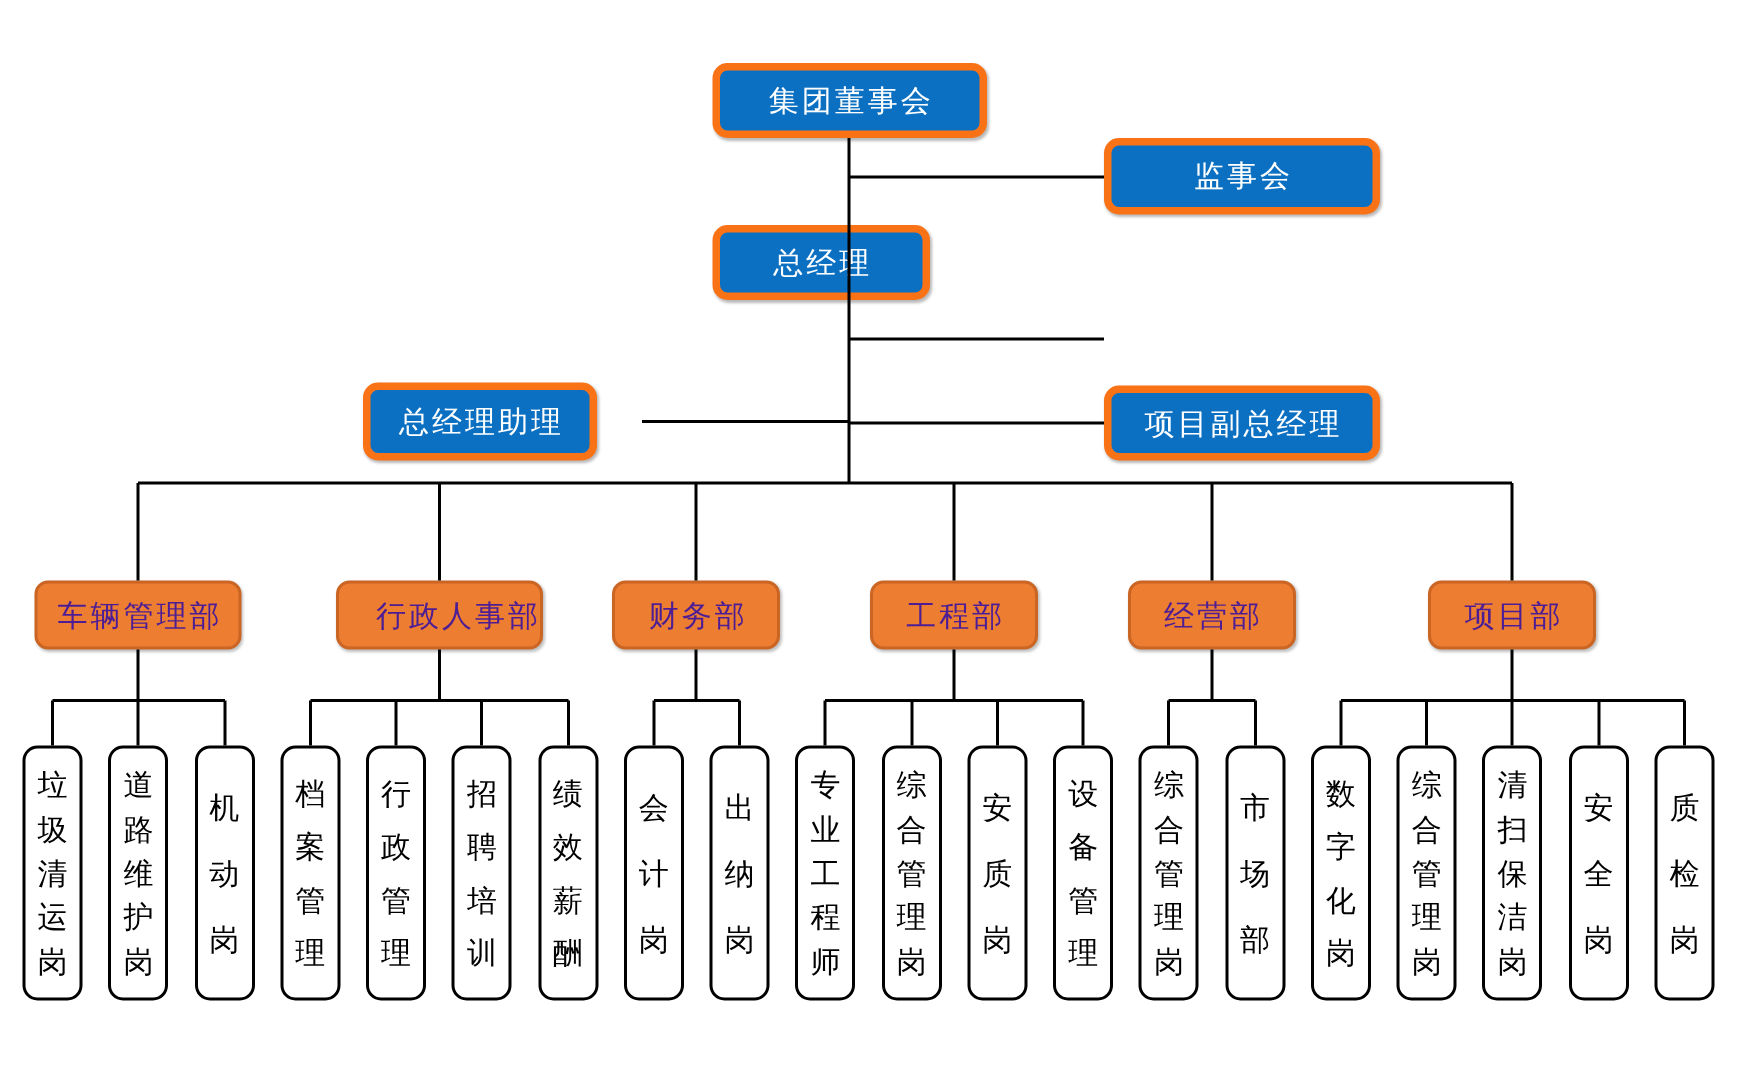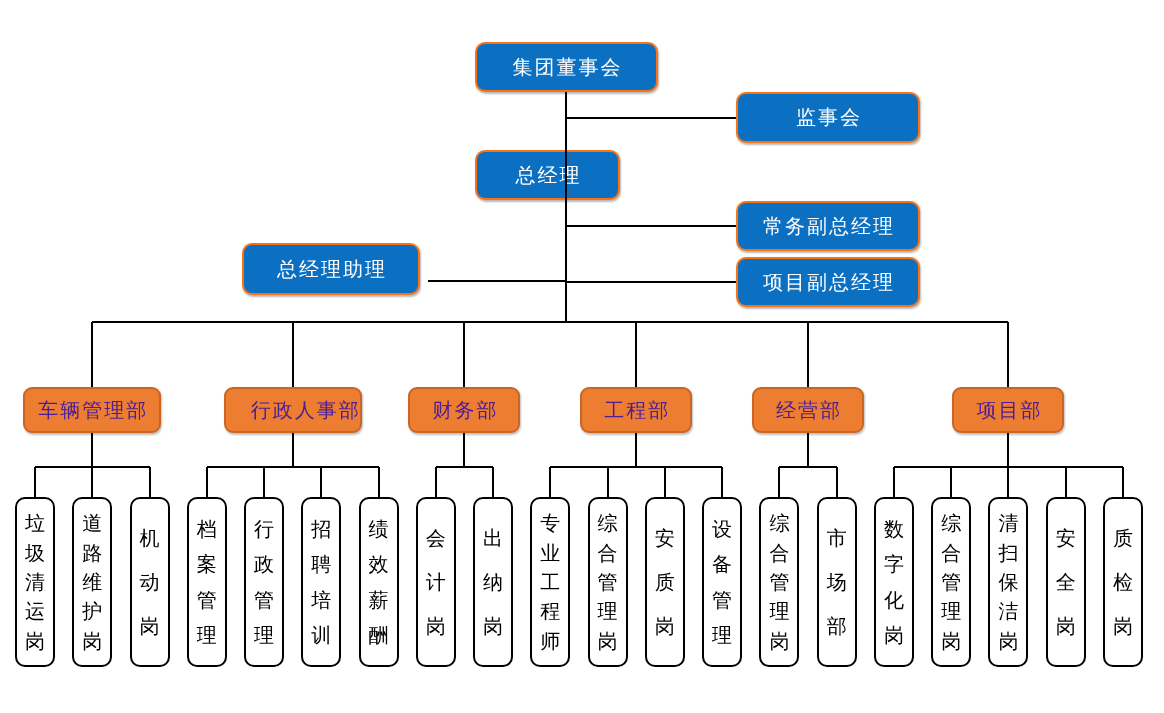--- a/index.html
+++ b/index.html
@@ -12,21 +12,21 @@
   }
   .node{
     position:absolute;
     display:flex;align-items:center;justify-content:center;
     box-sizing:border-box;
     font-size:20px;letter-spacing:2px;text-indent:2px;
     white-space:nowrap;
   }
   .exec{
     background:#0C70C2;
-    border:2px solid #f97316;
+    border:5px solid #f97316;
     border-radius:10px;
     color:#ffffff;
     box-shadow:1px 1.5px 2px rgba(0,0,0,0.28);
   }
   .dept{
     background:#ED7D31;
     border:2px solid #CB6524;
     border-radius:9px;
     color:#4c1d95;
     box-shadow:1px 1.5px 2px rgba(0,0,0,0.25);
@@ -46,22 +46,21 @@
   .vline{position:absolute;width:2px;background:#000;transform:translateX(-50%);}
   .hline{position:absolute;height:2px;background:#000;transform:translateY(-50%);}
 </style>
 </head>
 <body>
 
 <div id="stage">
     <div class="node exec" style="left: 475px; top: 42px; width: 183px; height: 50px;">集团董事会</div>
     <div class="node exec" style="left: 736px; top: 92px; width: 184px; height: 51px;">监事会</div>
     <div class="node exec" style="left: 475px; top: 150px; width: 145px; height: 50px;">总经理</div>
-    <div class="node exec" style="left: 736px; top: 201px; width: 184px; height: 50px;">常务副总经理</div>
-    <div class="node exec" style="left: 242px; top: 243px; width: 178px; height: 52px;">总经理助理</div>
+    <div class="node exec" style="left: 242px; top: 255px; width: 156px; height: 52px;">总经理助理</div>
     <div class="node exec" style="left: 736px; top: 257px; width: 184px; height: 50px;">项目副总经理</div>
     <div class="vline" style="left: 566px; top: 92px; height: 230px;"></div>
     <div class="hline" style="top: 118px; left: 566px; width: 170px;"></div>
     <div class="hline" style="top: 226px; left: 566px; width: 170px;"></div>
     <div class="hline" style="top: 281px; left: 428px; width: 138px;"></div>
     <div class="hline" style="top: 282px; left: 566px; width: 170px;"></div>
     <div class="node dept" style="left: 23.26px; top: 387px; width: 138px; height: 46px;">车辆管理部</div>
     <div class="vline" style="left: 92.26px; top: 322px; height: 65px;"></div>
     <div class="vline" style="left: 92.26px; top: 433px; height: 34px;"></div>
     <div class="hline" style="top: 467px; left: 35px; width: 114.52px;"></div>

